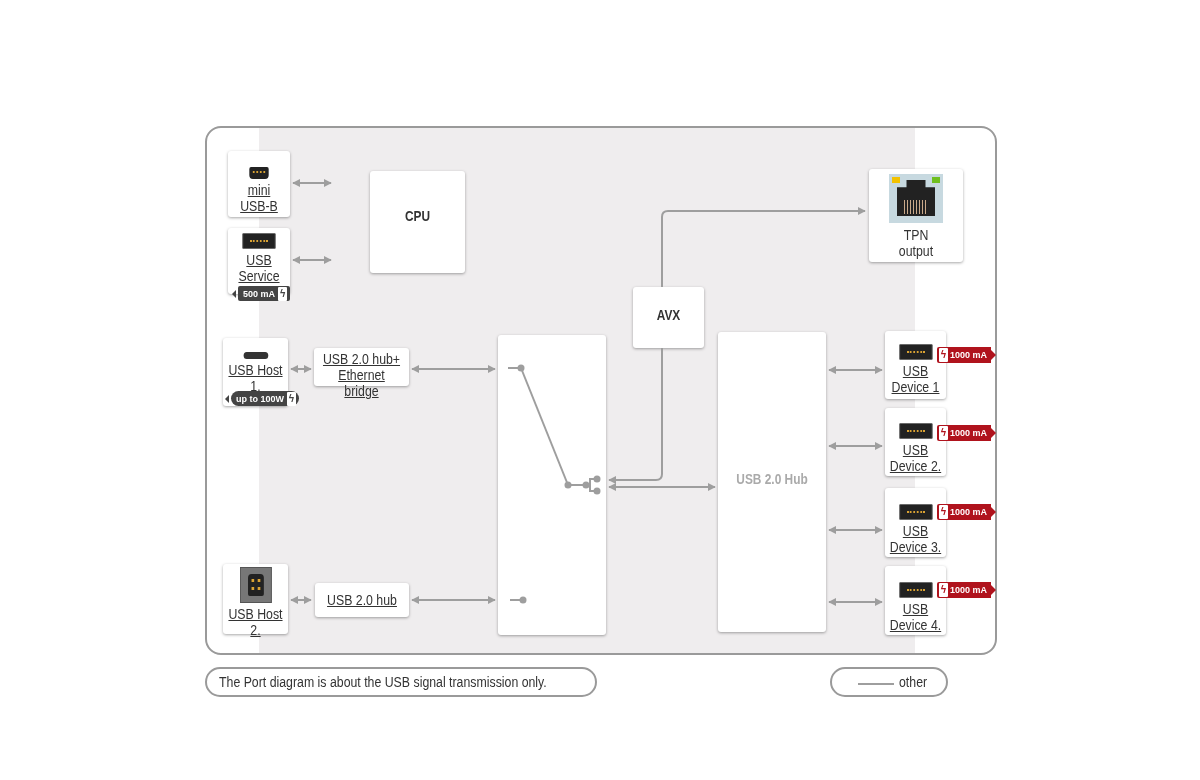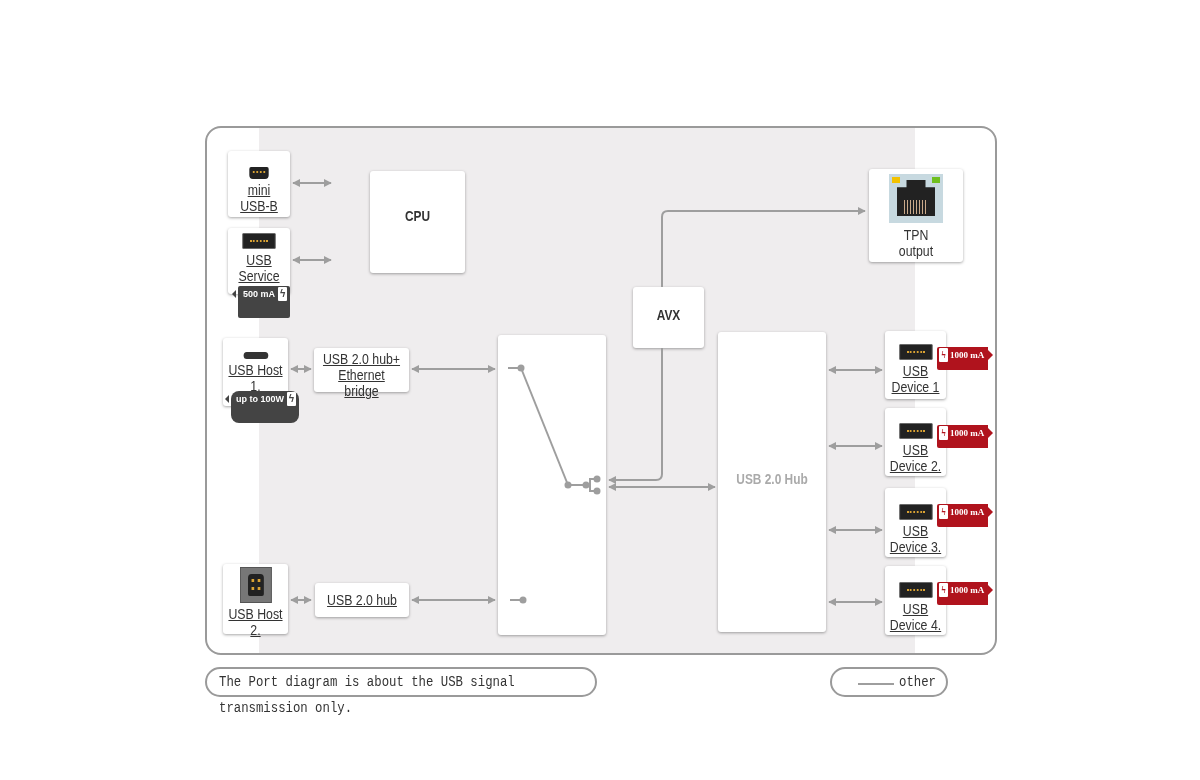--- a/index.html
+++ b/index.html
@@ -11,27 +11,27 @@
   .box { position:absolute; background:#fff; border-radius:3px;
          box-shadow:0 1px 3px rgba(0,0,0,0.35); box-sizing:border-box;text-decoration:underline; }
   .port { text-align:center; font-size:14px; line-height:16px; color:#333;
           transform:scaleX(0.88); }
   .port-label { display:block; }
   .title-bold { font-weight:bold; font-size:14px; color:#333; position:absolute;
                 width:100%; text-align:center; transform:scaleX(0.85); }
   .hub-title { font-weight:bold; font-size:14px; color:#aaa; position:absolute; width:100%;
                text-align:center; transform:scaleX(0.85); }
   svg.wires { position:absolute; left:0; top:0; width:1200px; height:780px; pointer-events:none; }
-  .badge-dark { position:absolute; height:32px; background:#444; color:#fff; font-size:9px;
+  .badge-dark { position:absolute; height:15px; background:#444; color:#fff; font-size:9px;
                 font-weight:bold; line-height:16px; padding:0 3px 0 5px; border-radius:2px; white-space:nowrap; }
   .badge-dark .bolt { display:inline-block; background:#fff; color:#444; width:9px; height:14px;
                       line-height:14px; text-align:center; margin-left:3px; font-size:10px; border-radius:1px; vertical-align:top; margin-top:1px; }
   .badge-dark:before { content:""; position:absolute; left:-6px; top:4px; border:4px solid transparent; border-right:4px solid #444; border-left:0; }
   .badge-red { position:absolute; height:16px; background:#b0131d; color:#fff; font-size:9px;
-               font-weight:bold; line-height:16px; padding:0 4px 7px 2px; border-radius:2px 0 0 2px; white-space:nowrap;font-family:Liberation Serif, serif; }
+               font-weight:bold; line-height:16px; padding:0 4px 0 2px; border-radius:2px 0 0 2px; white-space:nowrap; }
   .badge-red .bolt { display:inline-block; background:#fff; color:#b0131d; width:9px; height:14px;
                      line-height:14px; text-align:center; margin-right:2px; font-size:10px; border-radius:1px; vertical-align:top; margin-top:1px; }
   .badge-red:after { content:""; position:absolute; right:-5px; top:3px; border-top:5px solid transparent; border-bottom:5px solid transparent; border-left:5px solid #b0131d; }
   .usb-a { display:inline-block; width:36px; height:14px; background:#222; border:1px solid #666;
            border-radius:1px; position:relative; }
   .usb-a:after { content:""; position:absolute; left:8px; right:8px; top:6px; border-top:2px dotted #d9a233; }
   .mini-b { display:inline-block; width:22px; height:12px; background:#222; border-radius:2px 2px 4px 4px; position:relative; }
   .mini-b:after { content:""; position:absolute; left:4px; right:4px; top:4px; border-top:2px dotted #d9a233; }
   .usb-c { display:inline-block; width:28px; height:7px; background:#333; border-radius:4px; }
   .usb-b { display:inline-block; width:34px; height:34px; background:#777; border:1px solid #555; position:relative; }
@@ -39,21 +39,21 @@
   .usb-b:after { content:""; position:absolute; left:12px; top:11px; width:3px; height:3px; background:#d9a233;
                  box-shadow:7px 0 #d9a233, 0 8px #d9a233, 7px 8px #d9a233; }
   .rj45 { position:absolute; left:20px; top:5px; width:54px; height:49px; background:#c7d9e0; }
   .rj45 .body { position:absolute; left:8px; top:6px; width:38px; height:36px; background:#222;
                 clip-path:polygon(25% 0,75% 0,75% 20%,100% 20%,100% 100%,0 100%,0 20%,25% 20%); }
   .rj45 .pins { position:absolute; left:15px; top:26px; width:24px; height:14px;
                 background:repeating-linear-gradient(90deg,#c9a98a 0 1px,#222 1px 3px); }
   .rj45 .led-y { position:absolute; left:3px; top:3px; width:8px; height:6px; background:#f2c200; }
   .rj45 .led-g { position:absolute; right:3px; top:3px; width:8px; height:6px; background:#6fbf1f; }
   .note { position:absolute; border:2px solid #9a9a9a; border-radius:16px; height:30px; box-sizing:border-box;
-          font-size:14px; line-height:26px; color:#333;font-family:Liberation Mono, monospace; }
+          font-size:14px; line-height:26px; color:#333; }
   .note span { display:inline-block; transform:scaleX(0.88); transform-origin:left center; }
 </style>
 </head>
 <body>
 
 <div class="frame">
   <div class="inner-bg"></div>
 </div>
 
 <div class="box" style="left:228px;top:151px;width:62px;height:66px;">
@@ -91,21 +91,21 @@
     <span class="usb-b"></span>
     <span class="port-label">USB Host</span>
     <span class="port-label">2.</span>
   </div>
 </div>
 
 <div class="box" style="left:334px;top:171px;width:95px;height:102px;margin-left:36px;">
   <span class="title-bold" style="top:37px;">CPU</span>
 </div>
 
-<div class="box" style="left:314px;top:348px;width:95px;height:44px;">
+<div class="box" style="left:314px;top:348px;width:95px;height:38px;">
   <div class="port" style="padding-top:3px;">
     <span class="port-label">USB 2.0 hub+</span>
     <span class="port-label">Ethernet bridge</span>
   </div>
 </div>
 
 <div class="box" style="left:315px;top:583px;width:94px;height:34px;">
   <div class="port" style="padding-top:9px;">
     <span class="port-label">USB 2.0 hub</span>
   </div>

